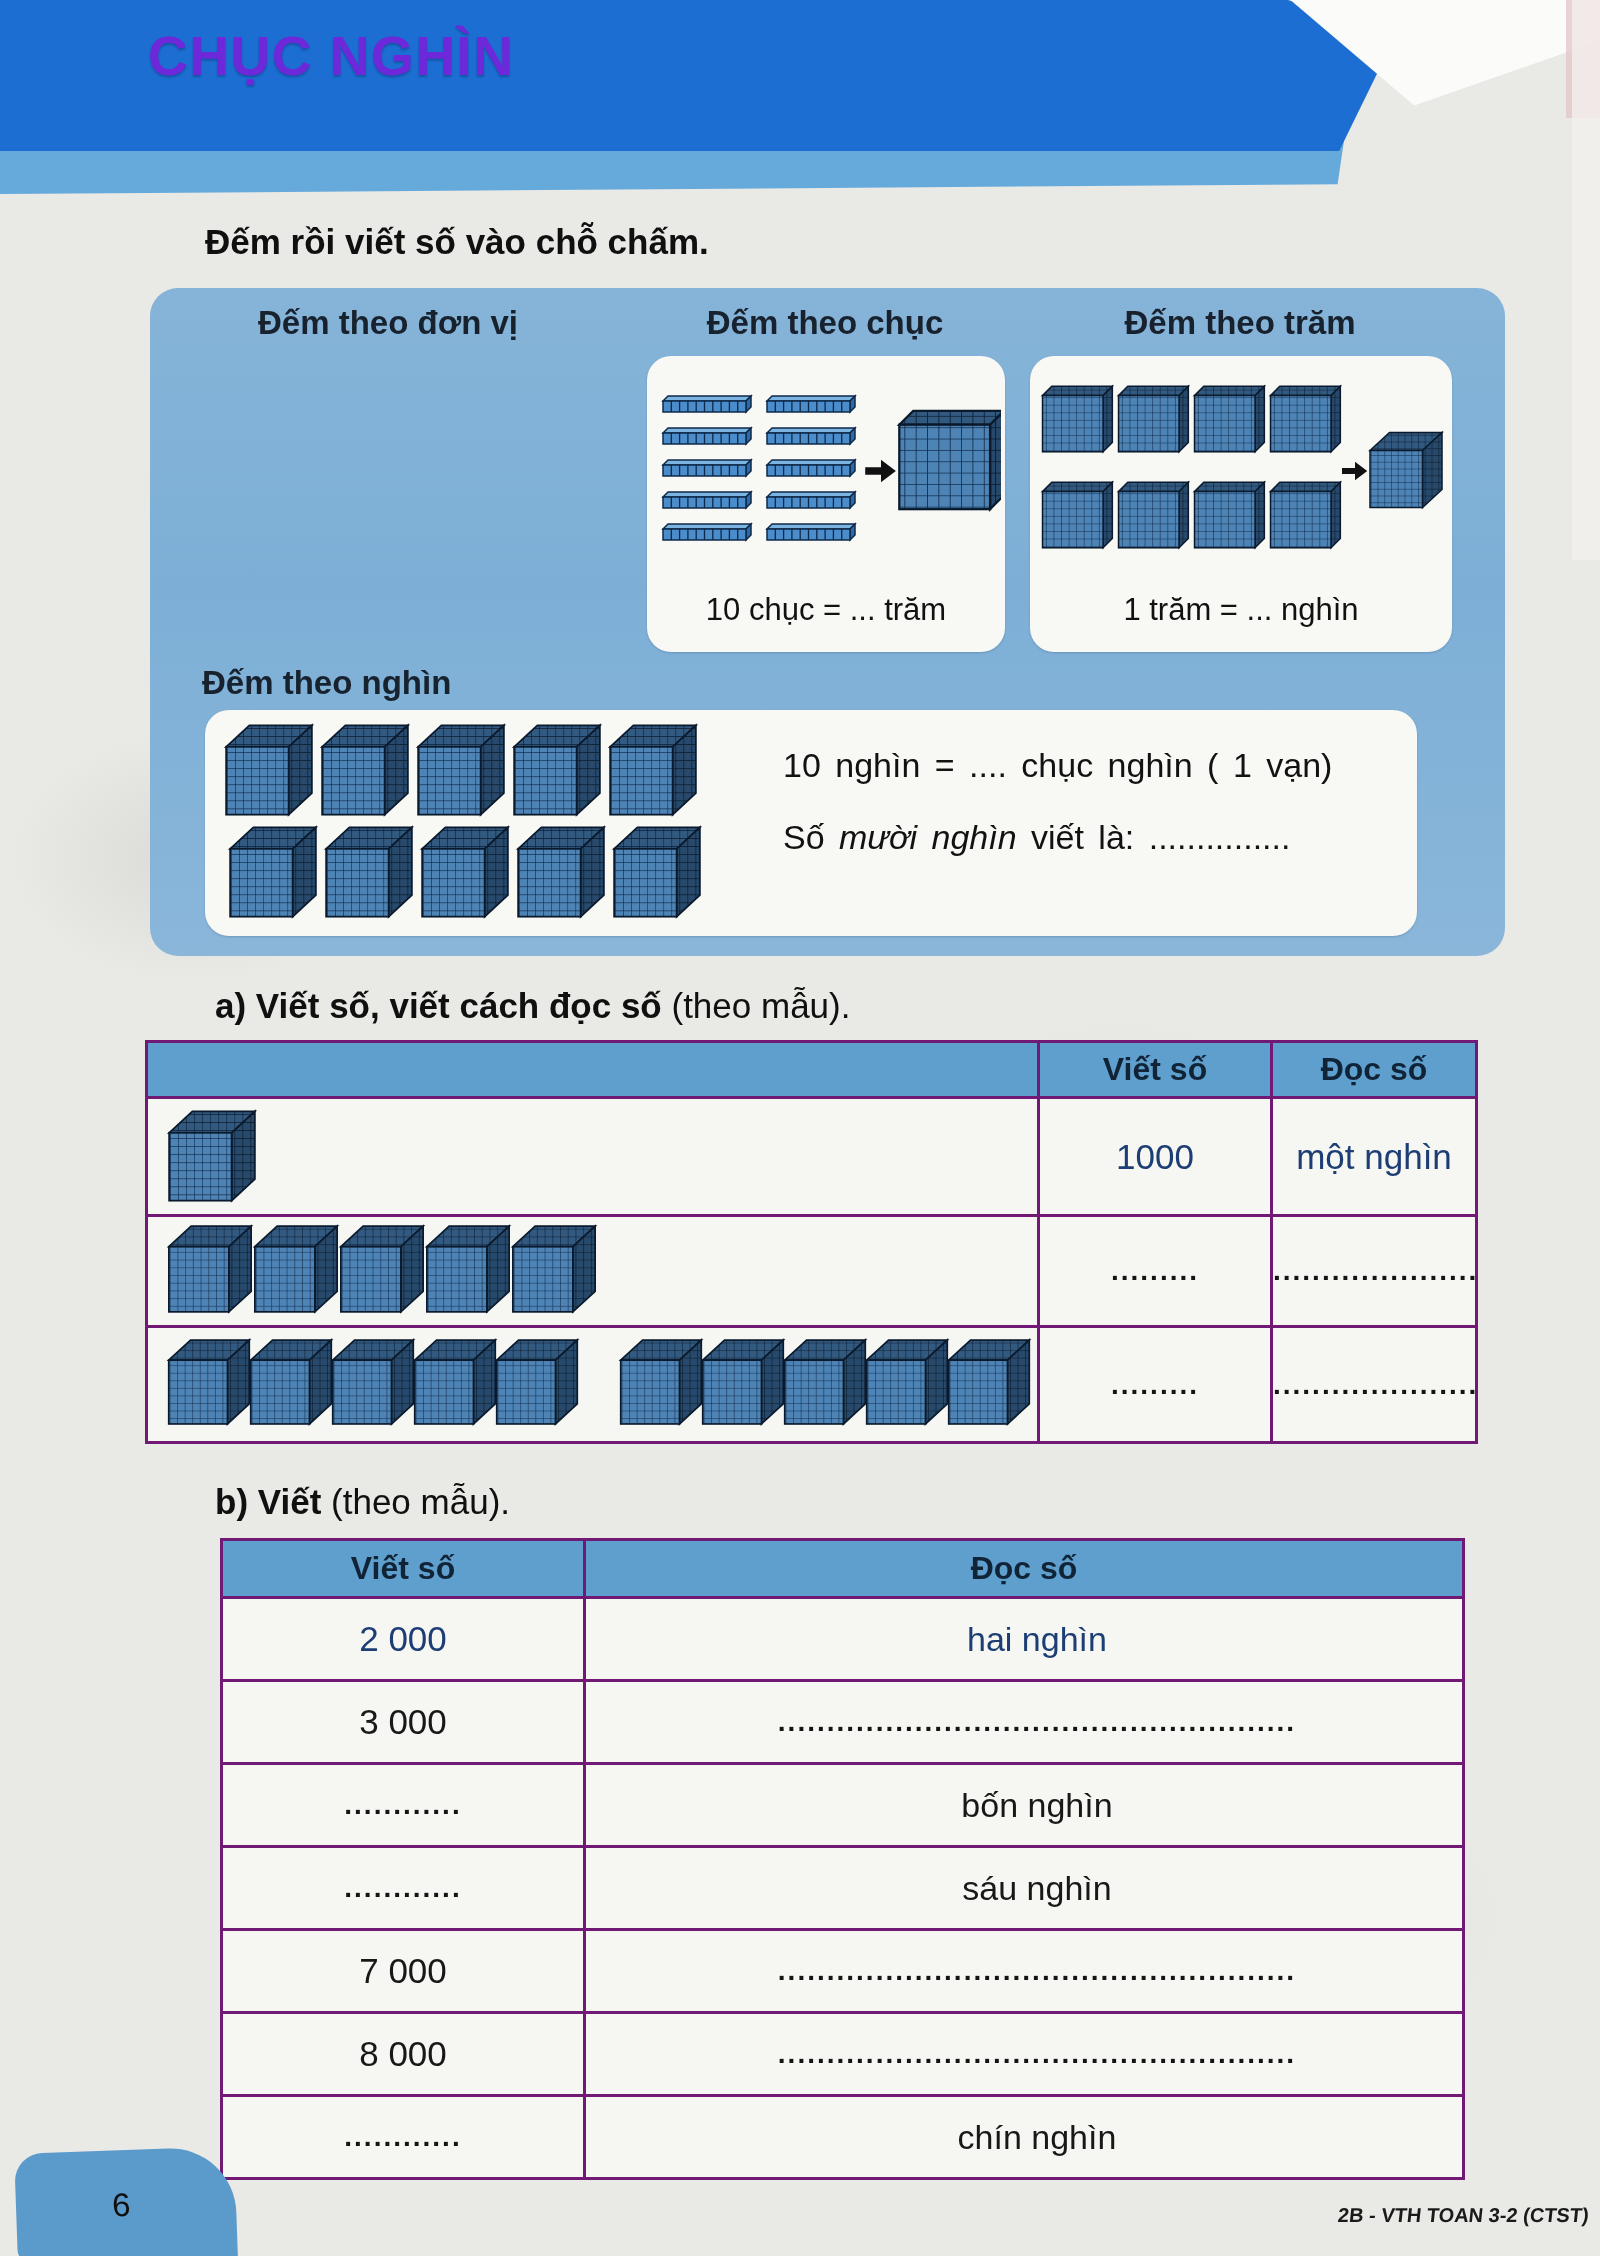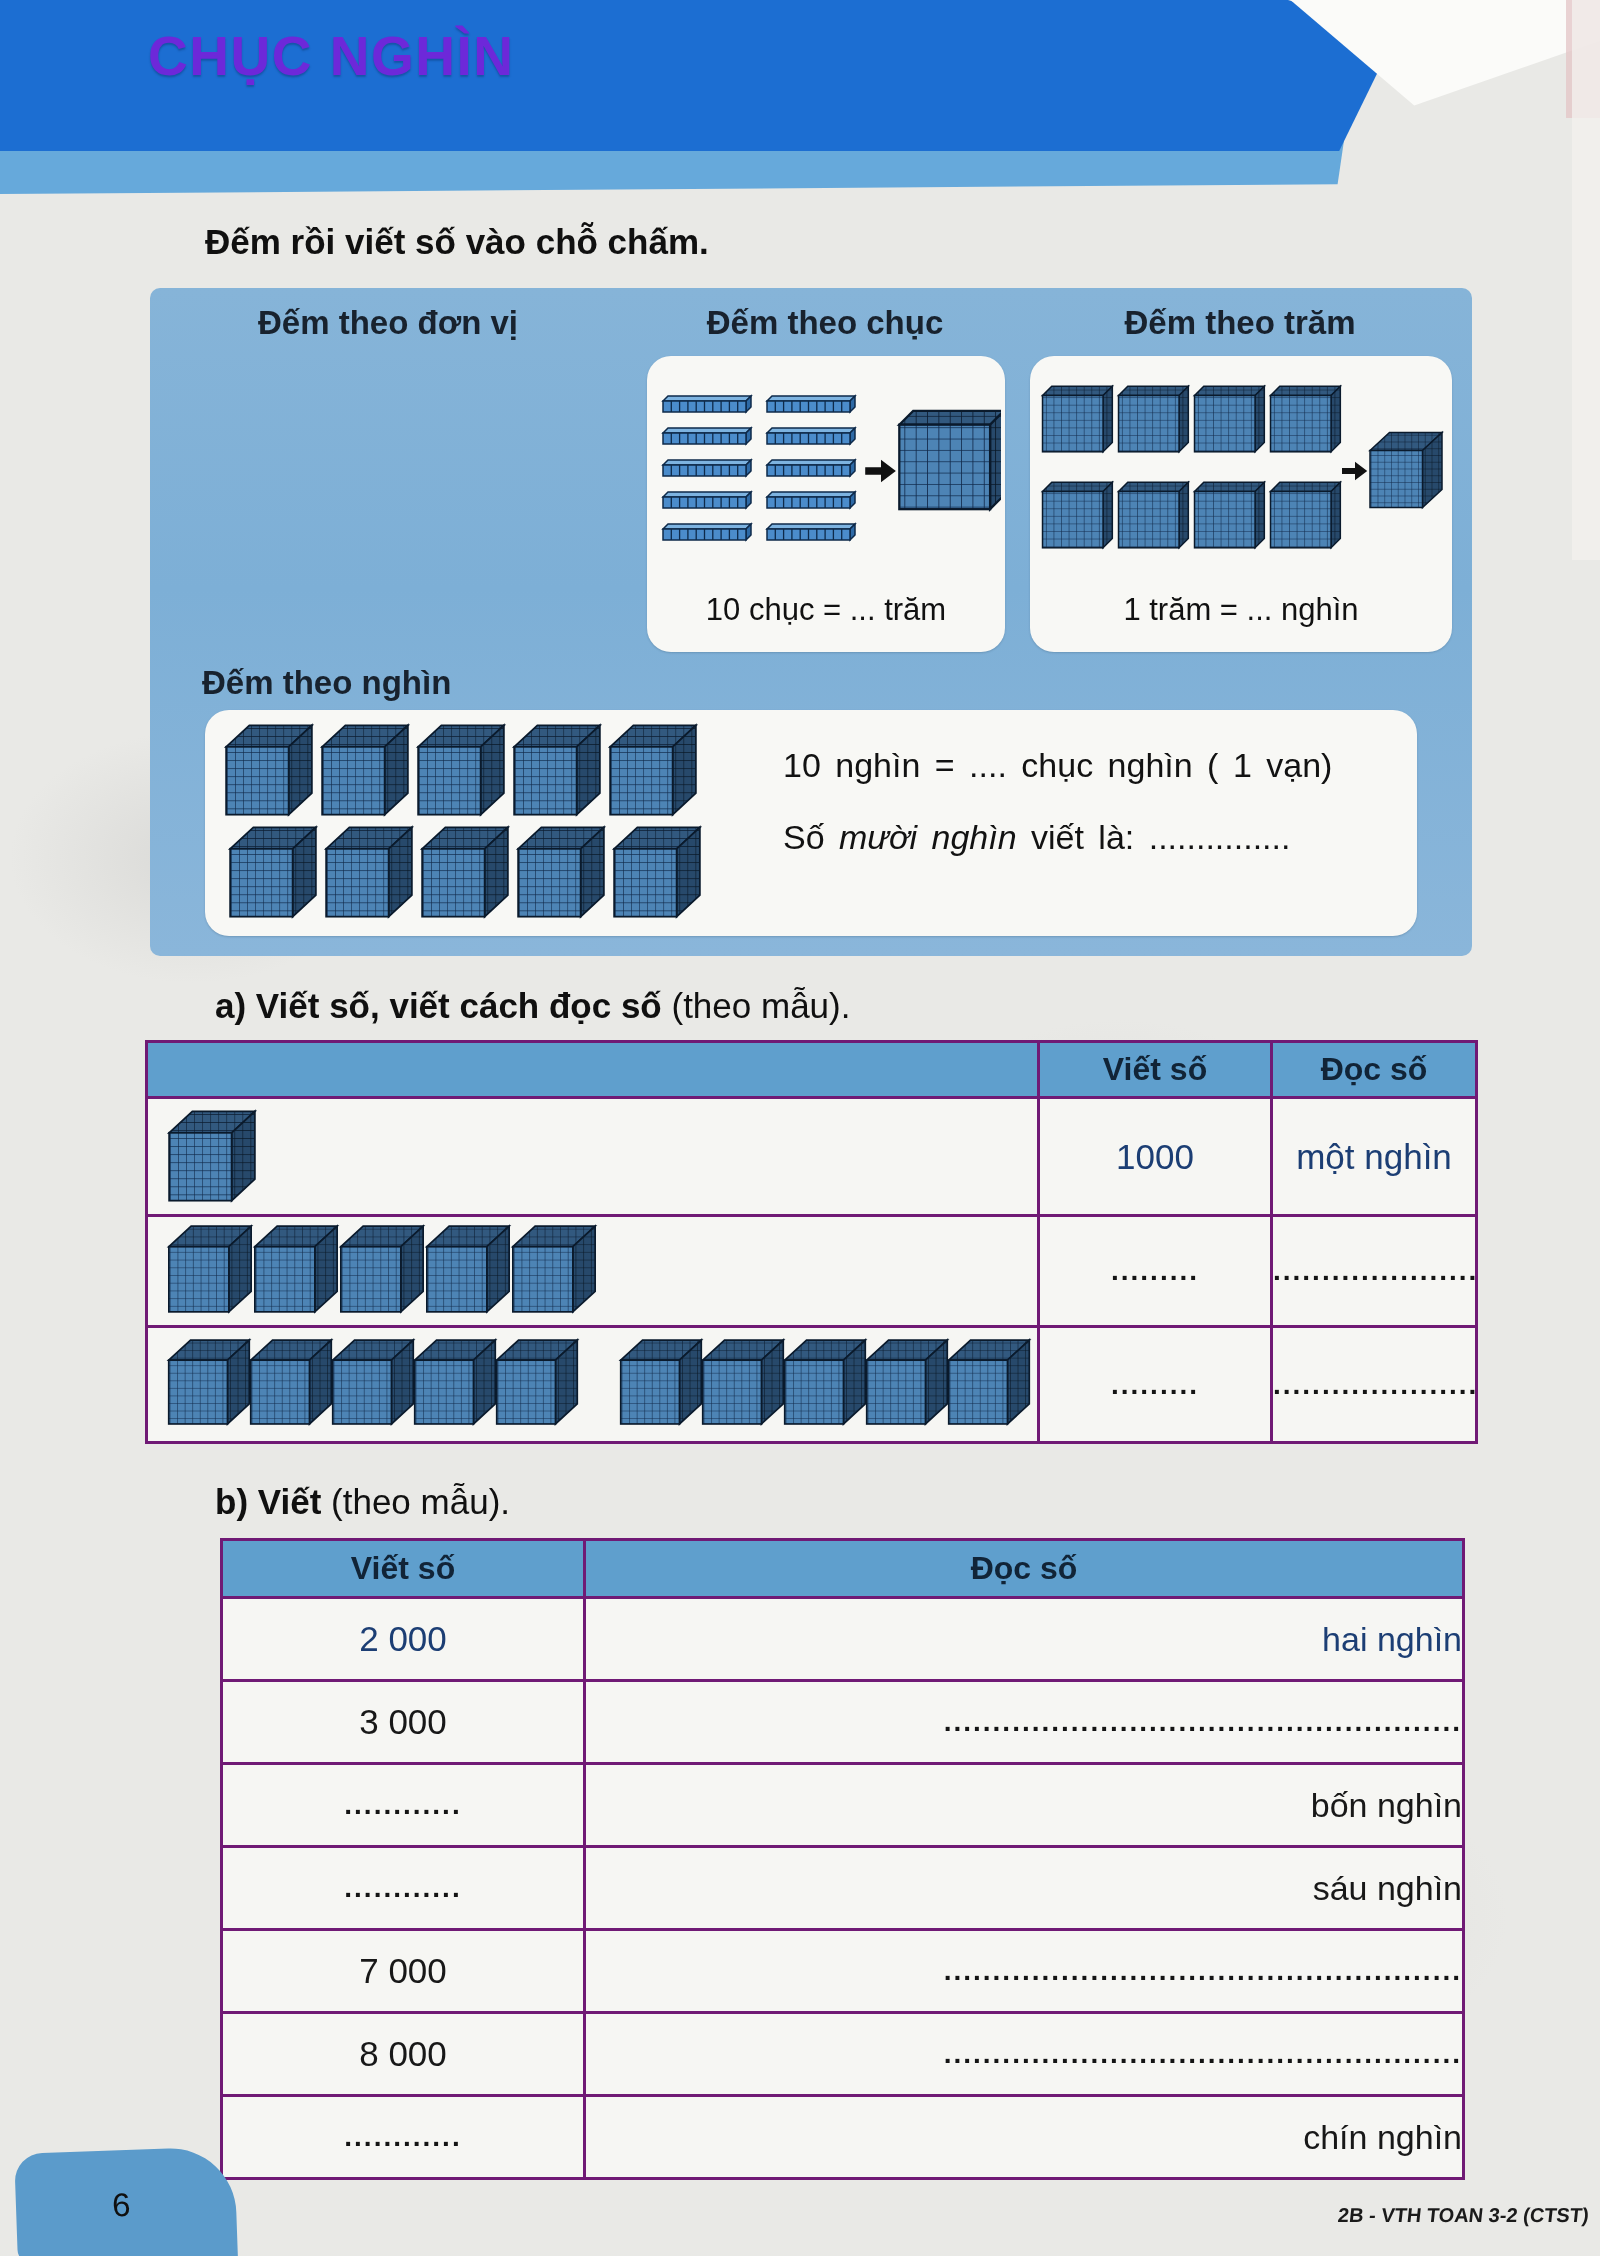--- a/index.html
+++ b/index.html
@@ -37,42 +37,43 @@
   }
   .edge-band{left:1572px;top:0;width:28px;height:560px;background:#f2f0ee;opacity:.8}
   .banner-title{
     left:148px;top:24px;font-size:55px;font-weight:800;color:#6d28d9;
     letter-spacing:1.5px;text-shadow:0 2px 2px rgba(10,40,90,.35);
   }
   
   .instruction{left:205px;top:222px;font-size:35px;font-weight:700;color:#101010}
   
   .panel{
-    left:150px;top:288px;width:1322px;height:668px;border-radius:10px;
+    left:150px;top:288px;width:1322px;height:668px;border-radius:28px;
     background:linear-gradient(180deg,#86b4d8 0%,#7dafd6 45%,#8ab6da 100%);
+    padding-left:33px;
   }
   .col-head{top:16px;font-size:33px;font-weight:700;color:#18222e;text-align:center;width:330px}
   .card{background:#f8f8f5;border-radius:24px;box-shadow:0 1px 2px rgba(40,70,100,.25)}
   .card-eq{position:absolute;left:0;bottom:24px;width:100%;text-align:center;font-size:31px;color:#111;font-weight:400}
   .nghin-head{left:52px;top:376px;font-size:33px;font-weight:700;color:#18222e}
   .nghin-line{font-size:34px;color:#121212;word-spacing:5px;white-space:nowrap}
   .nghin-line .it{font-style:italic}
   
   .sec-title{font-size:35px;color:#101010}
   .sec-title .b{font-weight:700}
   .sec-title .n{font-weight:400}
   
   table{border-collapse:collapse;table-layout:fixed}
   td,th{border:3px solid #701a75;padding:0;overflow:hidden}
   .thead-blue th{
     background:#5f9fcd;font-size:32px;font-weight:700;color:#112437;text-align:center;
   }
   td{background:#f6f6f3;vertical-align:middle}
   .num-cell{text-align:center;font-size:35px}
-  .word-cell{font-size:34px;padding-left:26px;text-align:right}
+  .word-cell{font-size:34px;padding-left:26px;text-align:center}
   .ans{color:#1c3e74}
   .blk{color:#181818}
   .dots{font-weight:700;letter-spacing:2px;color:#141414;font-size:28px}
   .img-cell{padding:4px 0 4px 14px}
   
   .corner-wedge{
     left:16px;top:2150px;width:220px;height:110px;background:#5b9bcb;
     border-radius:28px 66px 0 14px;transform:rotate(-2deg);
   }
   .page-num{position:absolute;left:96px;top:36px;font-size:33px;color:#101010}

